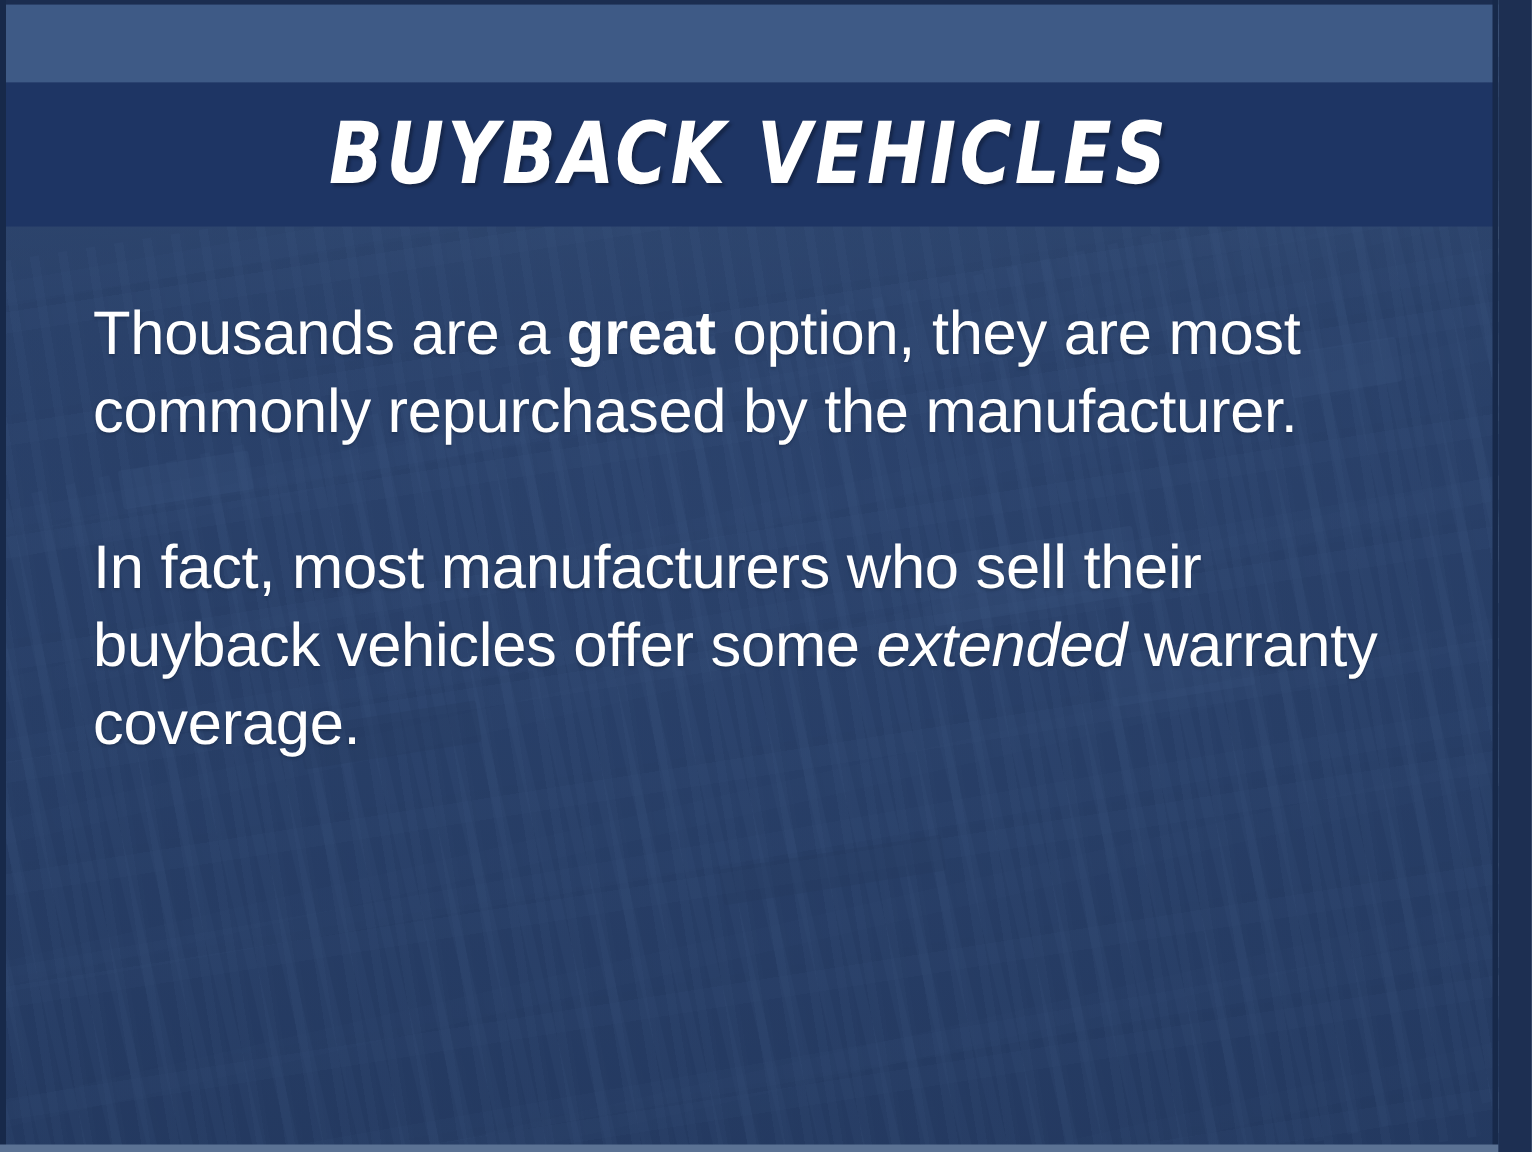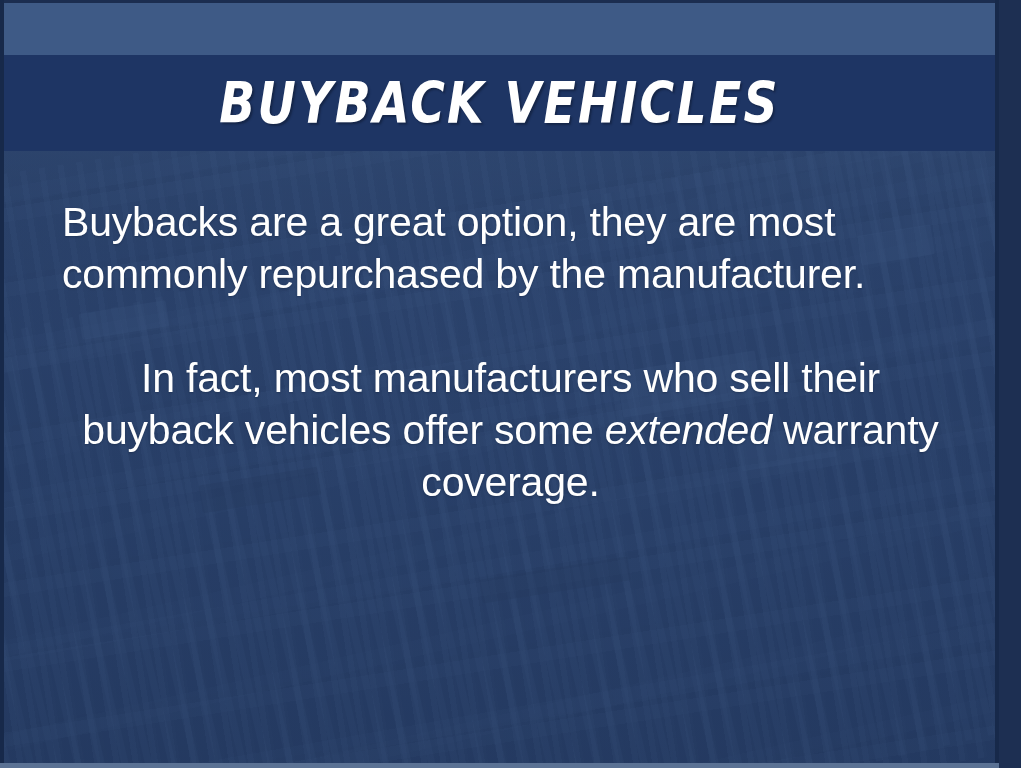--- a/index.html
+++ b/index.html
@@ -239,22 +239,22 @@
     right:40px;
     z-index:5;
     color:#ffffff;
     font-family:"Liberation Sans","DejaVu Sans", sans-serif;
     font-size:41px;
     line-height:52px;
     letter-spacing:-.2px;
     text-shadow:0 1px 2px rgba(14,28,52,.35);
   }
   .para { margin:0 0 52px 0; }
-  .para:last-child { margin-bottom:0;text-align:center; }
-  .para b { font-weight:normal;margin-top:40px; }
+  .para:last-child { margin-bottom:0; }
+  .para b { font-weight:bold;margin-top:40px; }
   .para i { font-style:italic; }
 
   
   .edge-left,
   .edge-right {
     position:absolute;
     top:0; bottom:0;
     width:4px;
     background:#17294a;
     z-index:8;
@@ -303,21 +303,21 @@
   <div class="tint2"></div>
 
   <div class="band-light"></div>
   <div class="band-dark"></div>
 
   <div class="title">
     <div class="title-text">BUYBACK VEHICLES</div>
   </div>
 
   <div class="body-copy">
-    <p class="para"><span>Buybacks are a </span><b>great</b><span> option, they are most commonly repurchased by the manufacturer.</span></p>
+    <p class="para"><span>Thousands are a </span><b>great</b><span> option, they are most commonly repurchased by the manufacturer.</span></p>
     <p class="para"><span>In fact, most manufacturers who sell their buyback vehicles offer some </span><i>extended</i><span> warranty coverage.</span></p>
   </div>
 
   <div class="edge-top"></div>
   <div class="edge-left"></div>
   <div class="edge-right"></div>
   <div class="edge-bottom"></div>
 
 </div>
 

